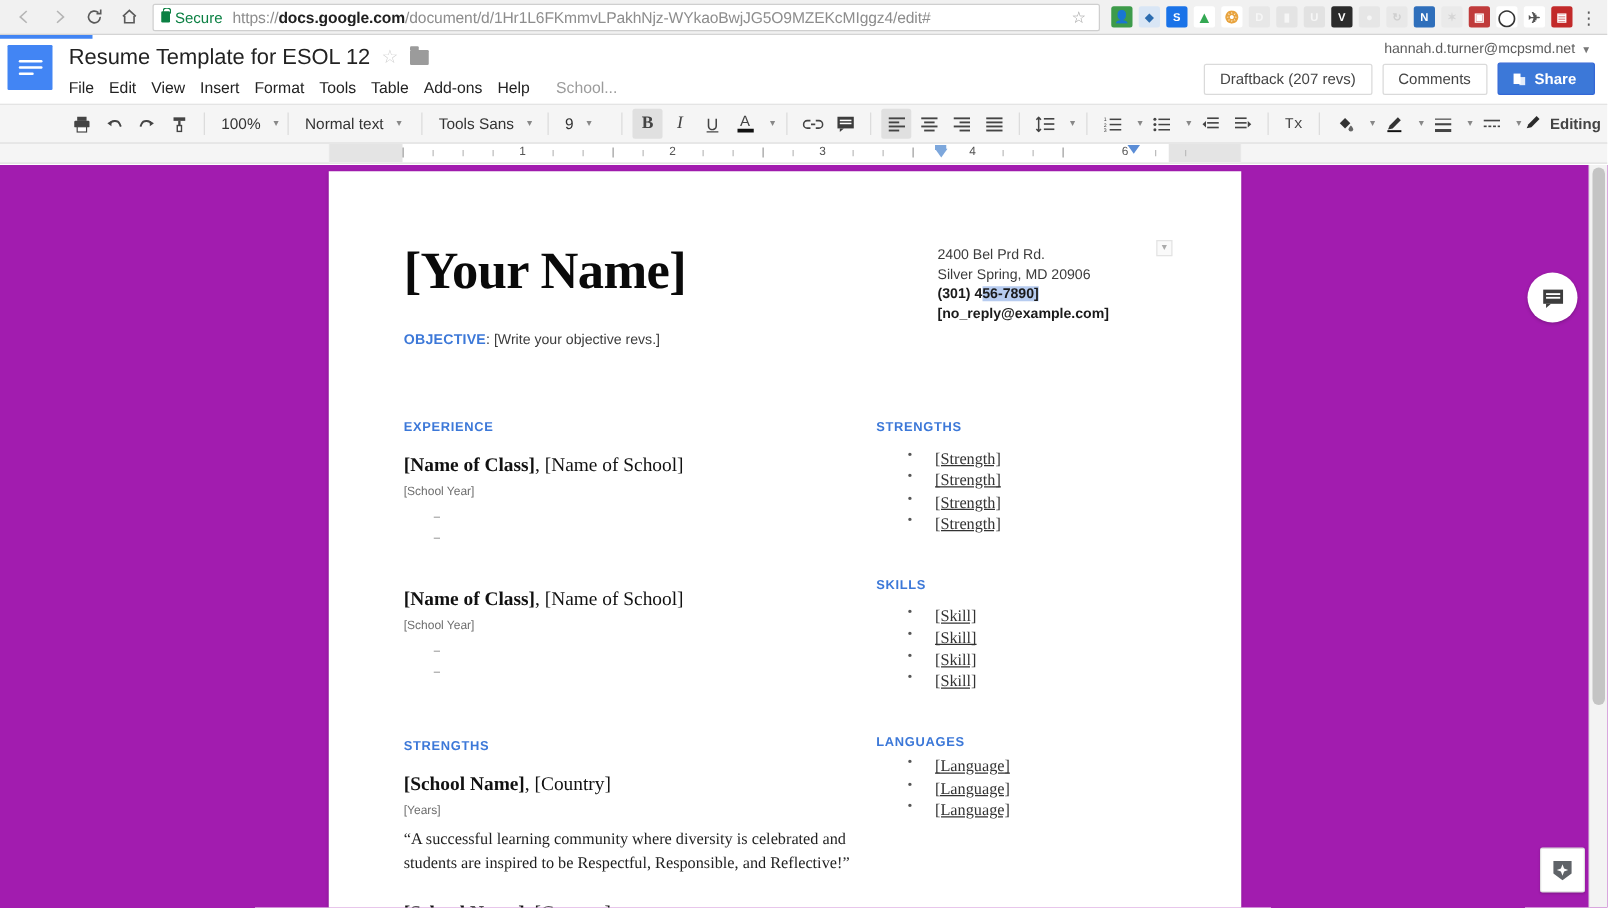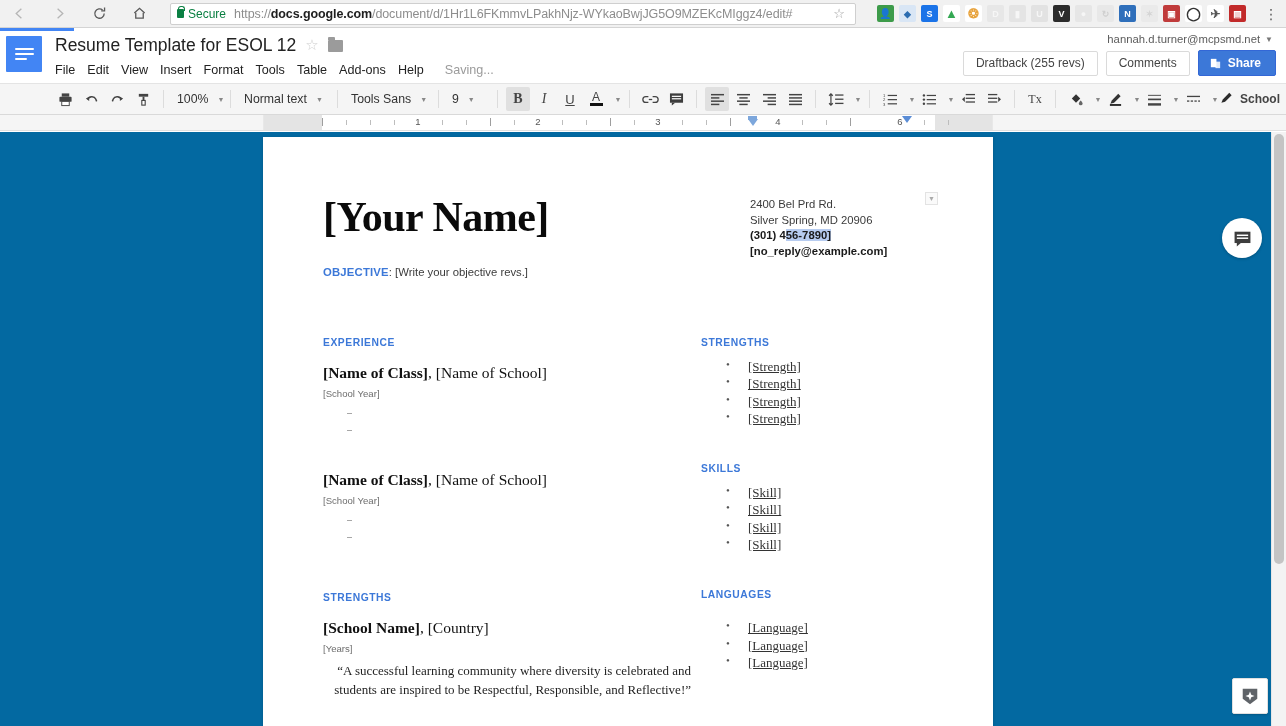--- a/index.html
+++ b/index.html
@@ -11,21 +11,21 @@
     -webkit-font-smoothing: antialiased;
   }
 
   
   .browser-bar {
     height: 28px; width: 100%;
     background: #f1f1f1;
     border-bottom: 1px solid #d4d4d4;
     display: flex; align-items: center;
     padding: 0 6px;
-    gap: 14px;
+    gap: 2px;
   }
   .nav-btn {
     width: 26px; height: 26px;
     display: flex; align-items: center; justify-content: center;
     color: #9a9a9a; font-size: 15px;
     flex: 0 0 auto;
   }
   .nav-btn.active { color: #5a5a5a; }
   .nav-btn svg { display: block; }
 
@@ -247,21 +247,21 @@
   .indent-marker.down { top: 4px; }
   .ruler-sq {
     position: absolute; top: 1px; width: 9px; height: 4px;
     background: #7da7dc;
   }
 
   
   .canvas {
     position: absolute;
     top: 132px; left: 0; right: 0; bottom: 0;
-    background: #0369a1;
+    background: #a21caf;
     overflow: hidden;
   }
   .page {
     position: absolute;
     left: 263px; top: 5px;
     width: 730px; height: 800px;
     background: #fff;
     box-shadow: 0 1px 3px rgba(0,0,0,0.18);
     padding: 58px 63px 0 60px;
   }
@@ -330,21 +330,20 @@
     content: "–"; position: absolute; left: 0; top: -3px;
     color: #777; font-size: 9px;
   }
   .entry-gap { height: 26px; }
   .sec-gap { height: 40px; }
   .quote {
     font-family: "Liberation Serif", serif;
     font-size: 13px; color: #1f1f1f;
     line-height: 1.45; margin-top: 8px;
     max-width: 368px;
-    text-align: right;
   }
 
   .bullets { list-style: none; padding-left: 25px; margin-top: 2px; }
   .bullets li {
     position: relative;
     font-family: "Liberation Serif", serif;
     font-size: 13px; color: #333;
     line-height: 1.33; padding-left: 22px; text-decoration: underline;
   }
   .bullets li:before {
@@ -460,31 +459,31 @@
     <div class="menu-row">
       <span class="menu-item">File</span>
       <span class="menu-item">Edit</span>
       <span class="menu-item">View</span>
       <span class="menu-item">Insert</span>
       <span class="menu-item">Format</span>
       <span class="menu-item">Tools</span>
       <span class="menu-item">Table</span>
       <span class="menu-item">Add-ons</span>
       <span class="menu-item">Help</span>
-      <span class="menu-item saving">Saving...</span>
+      <span class="menu-item saving">School...</span>
     </div>
   </div>
 
   <div class="header-right">
     <div class="user-email">
       <span>hannah.d.turner@mcpsmd.net</span>
       <span class="caret">▼</span>
     </div>
     <div class="btn-row">
-      <div class="hbtn">Draftback (255 revs)</div>
+      <div class="hbtn">Draftback (207 revs)</div>
       <div class="hbtn">Comments</div>
       <div class="hbtn share">
         <span class="share-ico">
           <svg width="13" height="13" viewBox="0 0 14 14">
               <rect x="2" y="2" width="6" height="9" fill="#fff"></rect>
               <rect x="7" y="5" width="5" height="7" fill="#fff" opacity="0.85"></rect>
             </svg>
         </span>
         <span>Share</span>
       </div>
@@ -664,21 +663,21 @@
   <div class="tb">
     <svg width="15" height="13" viewBox="0 0 16 14">
         <rect x="1" y="1" width="10" height="1.4" fill="#444"></rect>
         <rect x="1" y="5" width="10" height="1.4" fill="#444"></rect>
         <rect x="1" y="9" width="10" height="1.4" fill="#444"></rect>
         <path d="M12 4 L15 6.8 L12 9.6 Z" fill="#444"></path>
       </svg>
   </div>
 
   <div class="tb-sep"></div>
-  <div class="tb" style="font-size:12px;font-family:Liberation Serif, serif">
+  <div class="tb" style="font-size:12px;font-family:Liberation Mono, monospace">
       <span>Tx</span>
     </div>
 
   <div class="tb-sep"></div>
   <div class="tb">
     <svg width="15" height="14" viewBox="0 0 16 15">
         <path d="M3 7 L7.5 2.5 L12 7 L7.5 11.5 Z" fill="#333"></path>
         <path d="M12.5 9 C12.5 9 14.5 11 14.5 12.2 A2 2 0 0 1 10.5 12.2 C10.5 11 12.5 9 12.5 9 Z" fill="#666"></path>
       </svg>
   </div>
@@ -718,21 +717,21 @@
     </div>
 
   <div style="flex:1 1 auto"></div>
 
   <div class="editmode" style="margin-right:8px">
     <span>
       <svg width="15" height="14" viewBox="0 0 16 15">
           <path d="M2.5 12.5 L4 9 L11 2 L13.5 4.5 L6.5 11.5 Z" fill="#2b2b2b"></path>
         </svg>
     </span>
-    <span>School</span>
+    <span>Editing</span>
 
   </div>
 
 </div>
 
 <div class="ruler-wrap">
   <div class="ruler">
     <div class="margin-zone" style="left:0;width:58px"></div>
     <div class="margin-zone" style="right:0;width:57px"></div>
     <div class="rtick major" style="left:58px"></div>
@@ -840,21 +839,21 @@
         <div class="sec-head" style="margin-bottom:10px">SKILLS</div>
         <ul class="bullets">
           <li>[Skill]</li>
           <li>[Skill]</li>
           <li>[Skill]</li>
           <li>[Skill]</li>
         </ul>
 
         <div style="height:36px"></div>
 
-        <div class="sec-head" style="margin-bottom:19px">LANGUAGES</div>
+        <div class="sec-head" style="margin-bottom:4px">LANGUAGES</div>
         <ul class="bullets">
           <li>[Language]</li>
           <li>[Language]</li>
           <li>[Language]</li>
         </ul>
       </div>
     </div>
   </div>
 
   <div class="float-comment">

